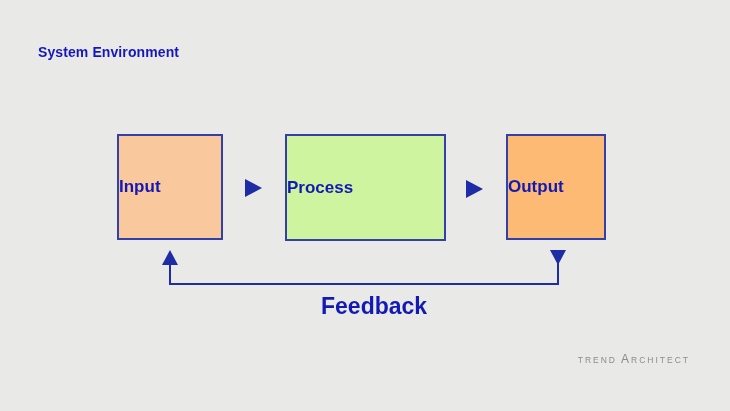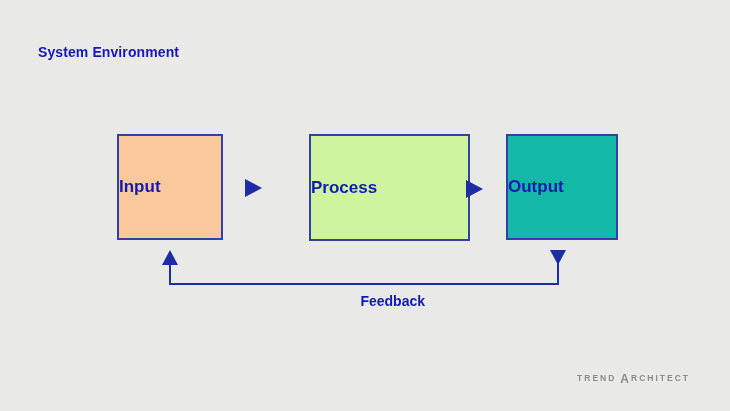--- a/index.html
+++ b/index.html
@@ -30,22 +30,22 @@
     display: flex;
     align-items: center;
     justify-content: flex-start;
   }
   .node-label {
     font-size: 17px;
     font-weight: bold;
     color: #131AB4;
   }
   .node-input   { left: 117px; top: 134px; width: 106px; height: 106px; background: #F9C89C; }
-  .node-process { left: 285px; top: 134px; width: 161px; height: 107px; background: #CFF4A0; margin-left: 24px; }
-  .node-output  { left: 506px; top: 134px; width: 112px; height: 106px; background: #14b8a6; }
+  .node-process { left: 285px; top: 134px; width: 161px; height: 107px; background: #CFF4A0; }
+  .node-output  { left: 506px; top: 134px; width: 100px; height: 106px; background: #fdba74; }
   .arrow-right {
     position: absolute;
     width: 0; height: 0;
     border-top: 9px solid transparent;
     border-bottom: 9px solid transparent;
     border-left: 17px solid #1E2CA6;
   }
   .arrow-1 { left: 245px; top: 179px; }
   .arrow-2 { left: 466px; top: 180px; }
   .fb-line { position: absolute; background: #1E2CA6; }
@@ -61,35 +61,35 @@
   }
   .fb-arrow-up {
     position: absolute; left: 162px; top: 250px;
     width: 0; height: 0;
     border-left: 8px solid transparent;
     border-right: 8px solid transparent;
     border-bottom: 15px solid #1E2CA6;
   }
   .feedback-label {
     position: absolute;
-    left: 305px; top: 293px;
+    left: 321px; top: 293px;
     width: 120px;
-    text-align: right;
-    font-size: 14px;
+    text-align: left;
+    font-size: 23px;
     font-weight: bold;
     color: #131AB4;
   }
   .brand {
     position: absolute;
-    right: 40px; top: 374px;
+    right: 40px; top: 354px;
     display: flex;
-    align-items: flex-start;
+    align-items: flex-end;
     color: #8C8C8C;
     font-size: 8.5px;
-    font-weight: bold;
+    font-weight: normal;
     letter-spacing: 2px;
     line-height: 1;
   }
   .brand-a {
     font-size: 12px;
     margin-left: 4px;
     line-height: 0.85;
   }
 </style>
 </head>

